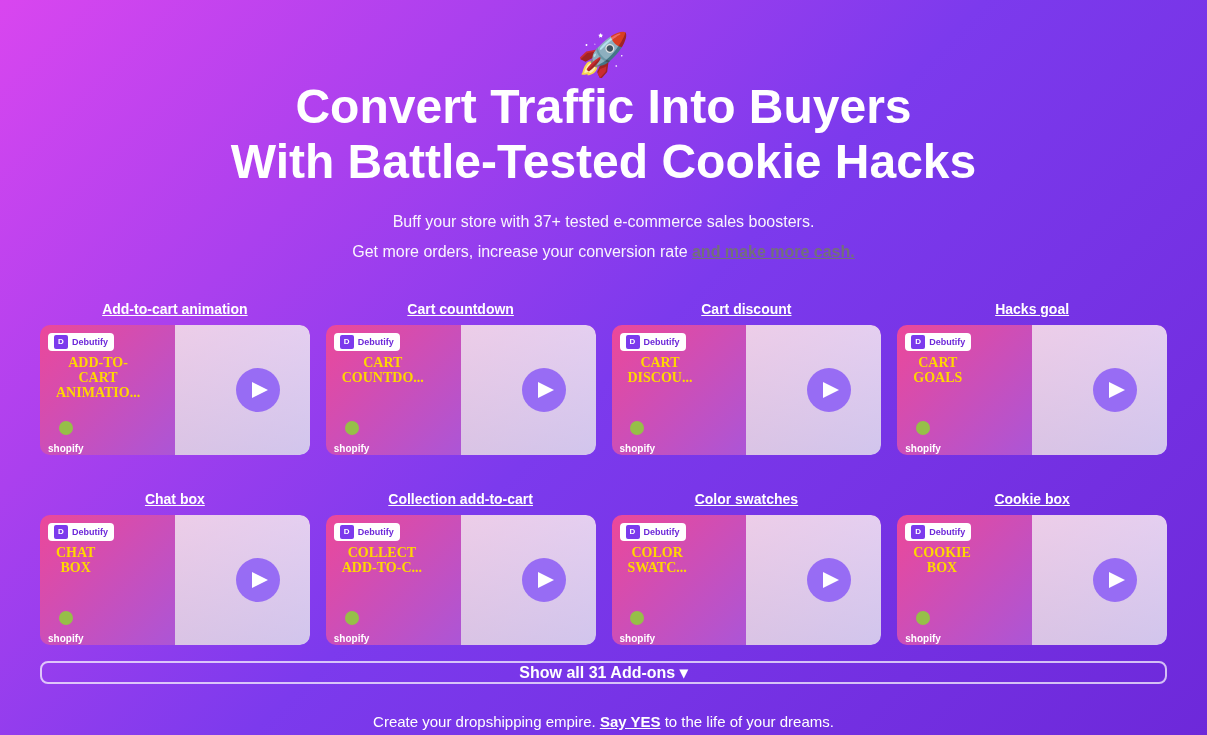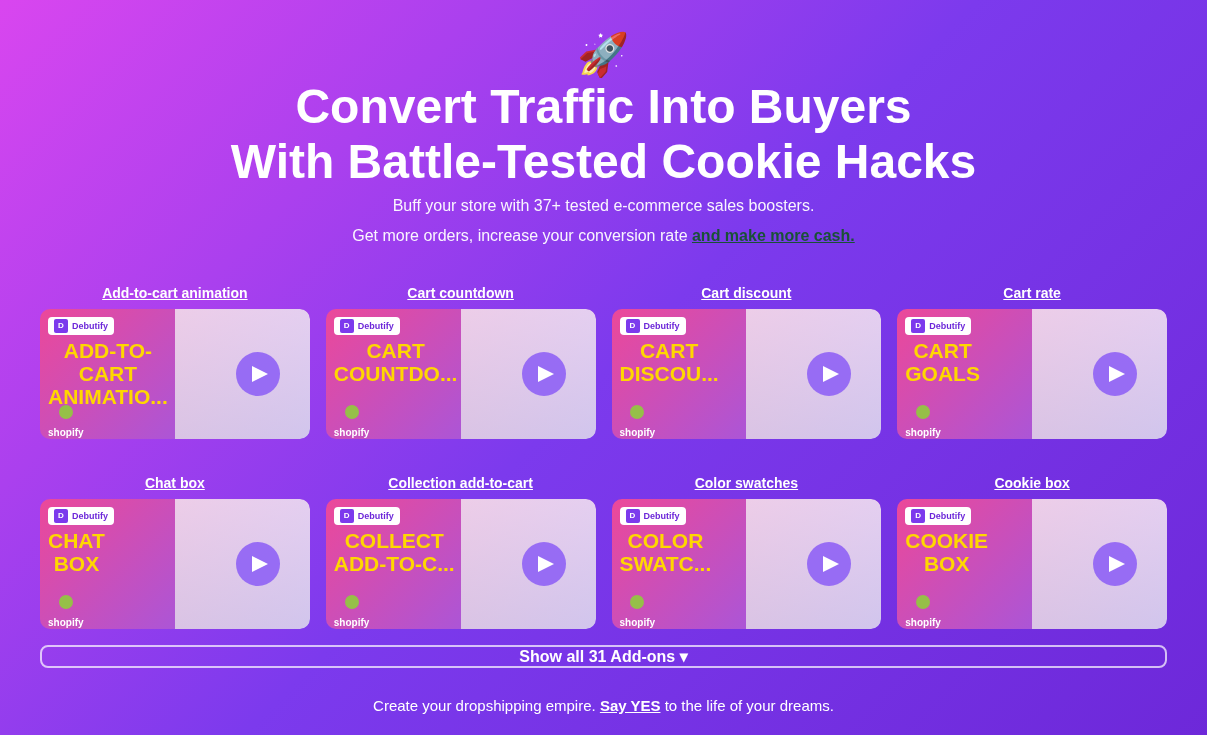--- a/index.html
+++ b/index.html
@@ -17,32 +17,32 @@
       margin: 0 auto;
       padding: 30px 40px 30px;
       color: white;
       text-align: center;
     }
 
     .hero-title {
       font-size: 48px;
       font-weight: 900;
       line-height: 1.15;
-      margin-bottom: 4px;
+      margin-bottom: 20px;
     }
 
     .hero-subtitle {
       font-size: 16px;
       line-height: 1.6;
       opacity: 0.95;
       margin-bottom: 4px;
     }
 
     .hero-subtitle a {
-      color: #14532d;
+      color: #737373;
       font-weight: 700;
       text-decoration: underline;
     }
 
     .cards-grid {
       display: grid;
       grid-template-columns: repeat(4, 1fr);
       gap: 16px;
       margin: 36px 0 16px;
     }
@@ -118,27 +118,28 @@
     .shopify-icon {
       width: 14px;
       height: 14px;
       background: #96bf48;
       border-radius: 50%;
       display: inline-block;
     }
 
     .card-text {
       position: absolute;
-      left: 8px;
+      left: 16px;
       top: 30px;
-      font-size: 21px;
+      font-size: 14px;
       font-weight: 900;
       color: #FFD700;
       line-height: 1.1;
       text-transform: uppercase;
+      font-family: Liberation Serif, serif;
     }
 
     .play-button {
       width: 44px;
       height: 44px;
       background: rgba(139, 92, 246, 0.85);
       border-radius: 50%;
       display: flex;
       align-items: center;
       justify-content: center;
@@ -288,21 +289,21 @@
         </div>
         <div class="play-button"></div>
         <div class="shopify-badge">
           <span class="shopify-icon"></span>
           <span>shopify</span>
         </div>
       </div>
     </div>
 
     <div class="card-item">
-      <div class="card-title">Cart rate</div>
+      <div class="card-title">Hacks goal</div>
       <div class="card-thumbnail">
         <div class="debutify-badge">
           <div class="d-icon">D</div>
           <span>Debutify</span>
         </div>
         <div class="card-text">
           <div>CART</div>
           <div>GOALS</div>
         </div>
         <div class="mock-screen">

